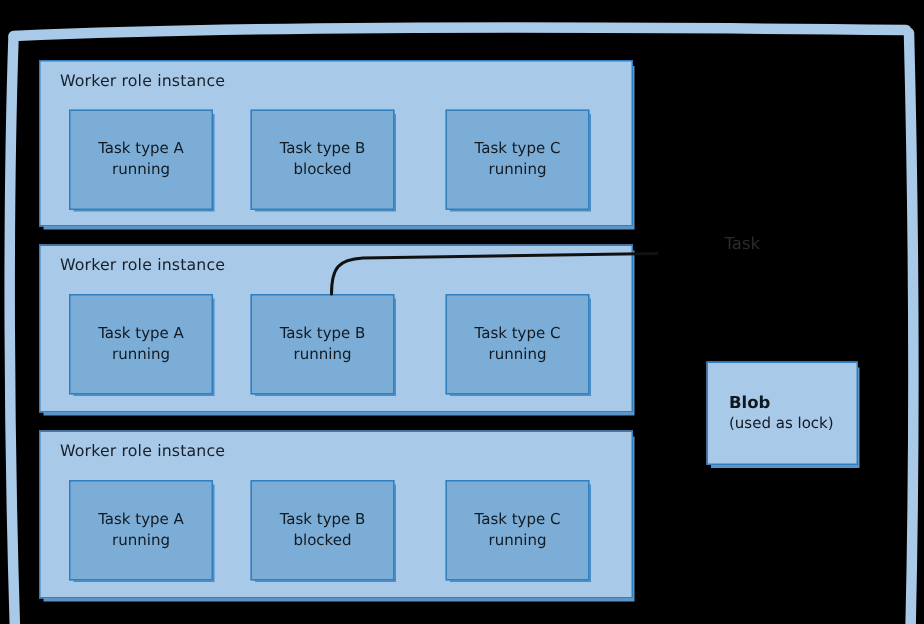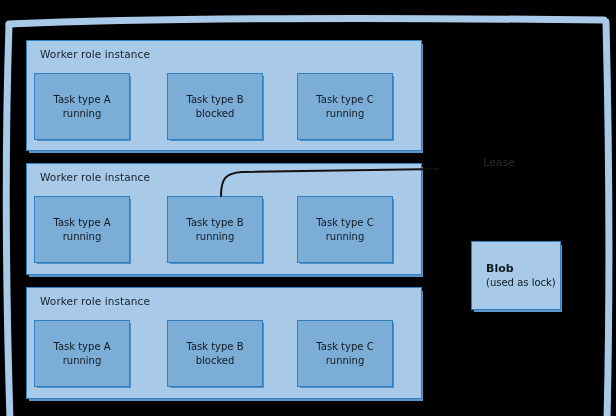--- a/index.html
+++ b/index.html
@@ -72,21 +72,21 @@
     height: 67px;
     background: #7cadd6;
     border: 1.5px solid #2f7fc1;
     box-sizing: border-box;
     box-shadow: 2px 2px 0 -1px #4e8cc4;
     display: flex;
     flex-direction: column;
     align-items: center;
     justify-content: center;
   }
-  .task-box.slot-0 { left: 7px;  }
+  .task-box.slot-0 { left: 19px;  }
   .task-box.slot-1 { left: 140px; }
   .task-box.slot-2 { left: 270px; }
 
   .task-line {
     font-family: "DejaVu Sans", sans-serif;
     font-size: 10px;
     color: #121a22;
     line-height: 14px;
     text-align: center;
     white-space: nowrap;
@@ -111,21 +111,21 @@
     font-size: 11px;
     color: #2b2b2b;
     white-space: nowrap;
   }
 
   
   #blob-box {
     position: absolute;
     left: 471px;
     top: 228px;
-    width: 90px;
+    width: 101px;
     height: 69px;
     background: #a9c9e8;
     border: 1.6px solid #2f7fc1;
     box-sizing: border-box;
     box-shadow: 2px 3px 0 -1px #5c94c6;
   }
   #blob-title {
     position: absolute;
     left: 14px;
     top: 20px;
@@ -208,20 +208,20 @@
         <div class="task-line">Task type C</div>
         <div class="task-line">running</div>
       </div>
     </div>
   </div>
 
   <svg id="lease-connector" viewBox="0 0 240 60" width="240" height="60">
     <path d="M21,38 C21,20 26,15 42,14 L238,11" fill="none" stroke="#111111" stroke-width="2" stroke-linecap="round"></path>
   </svg>
 
-  <div id="lease-label">Lease</div>
+  <div id="lease-label">Task</div>
 
   <div id="blob-box">
     <div id="blob-title">Blob</div>
     <div id="blob-sub">(used as lock)</div>
   </div>
 
 </div>
 
 </body></html>

